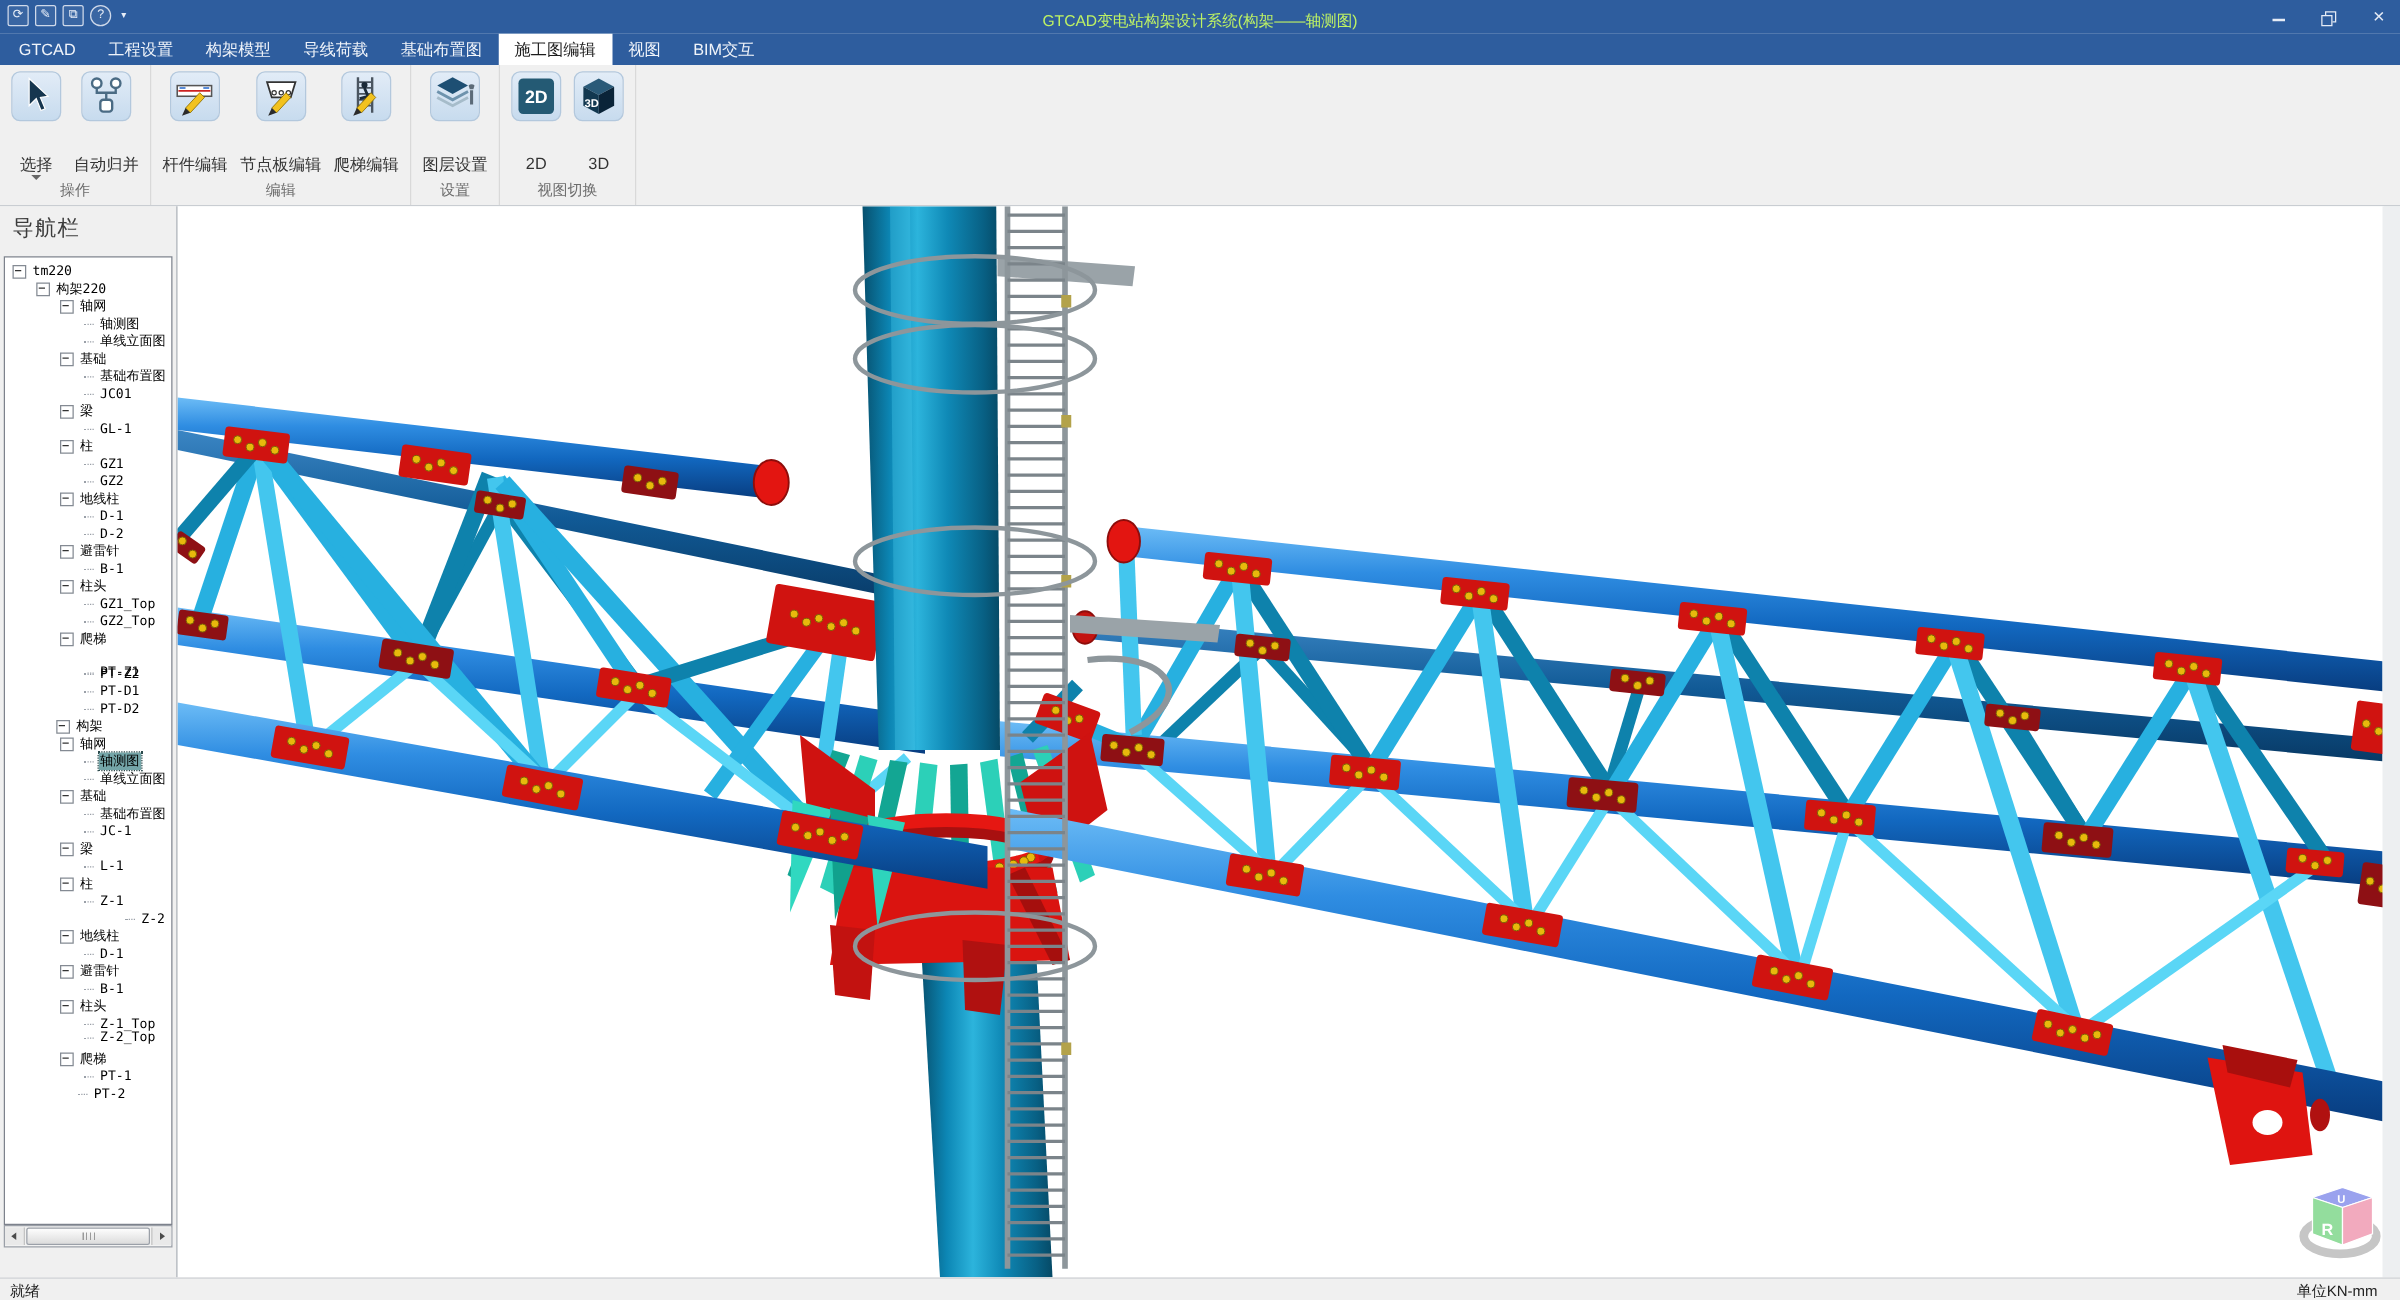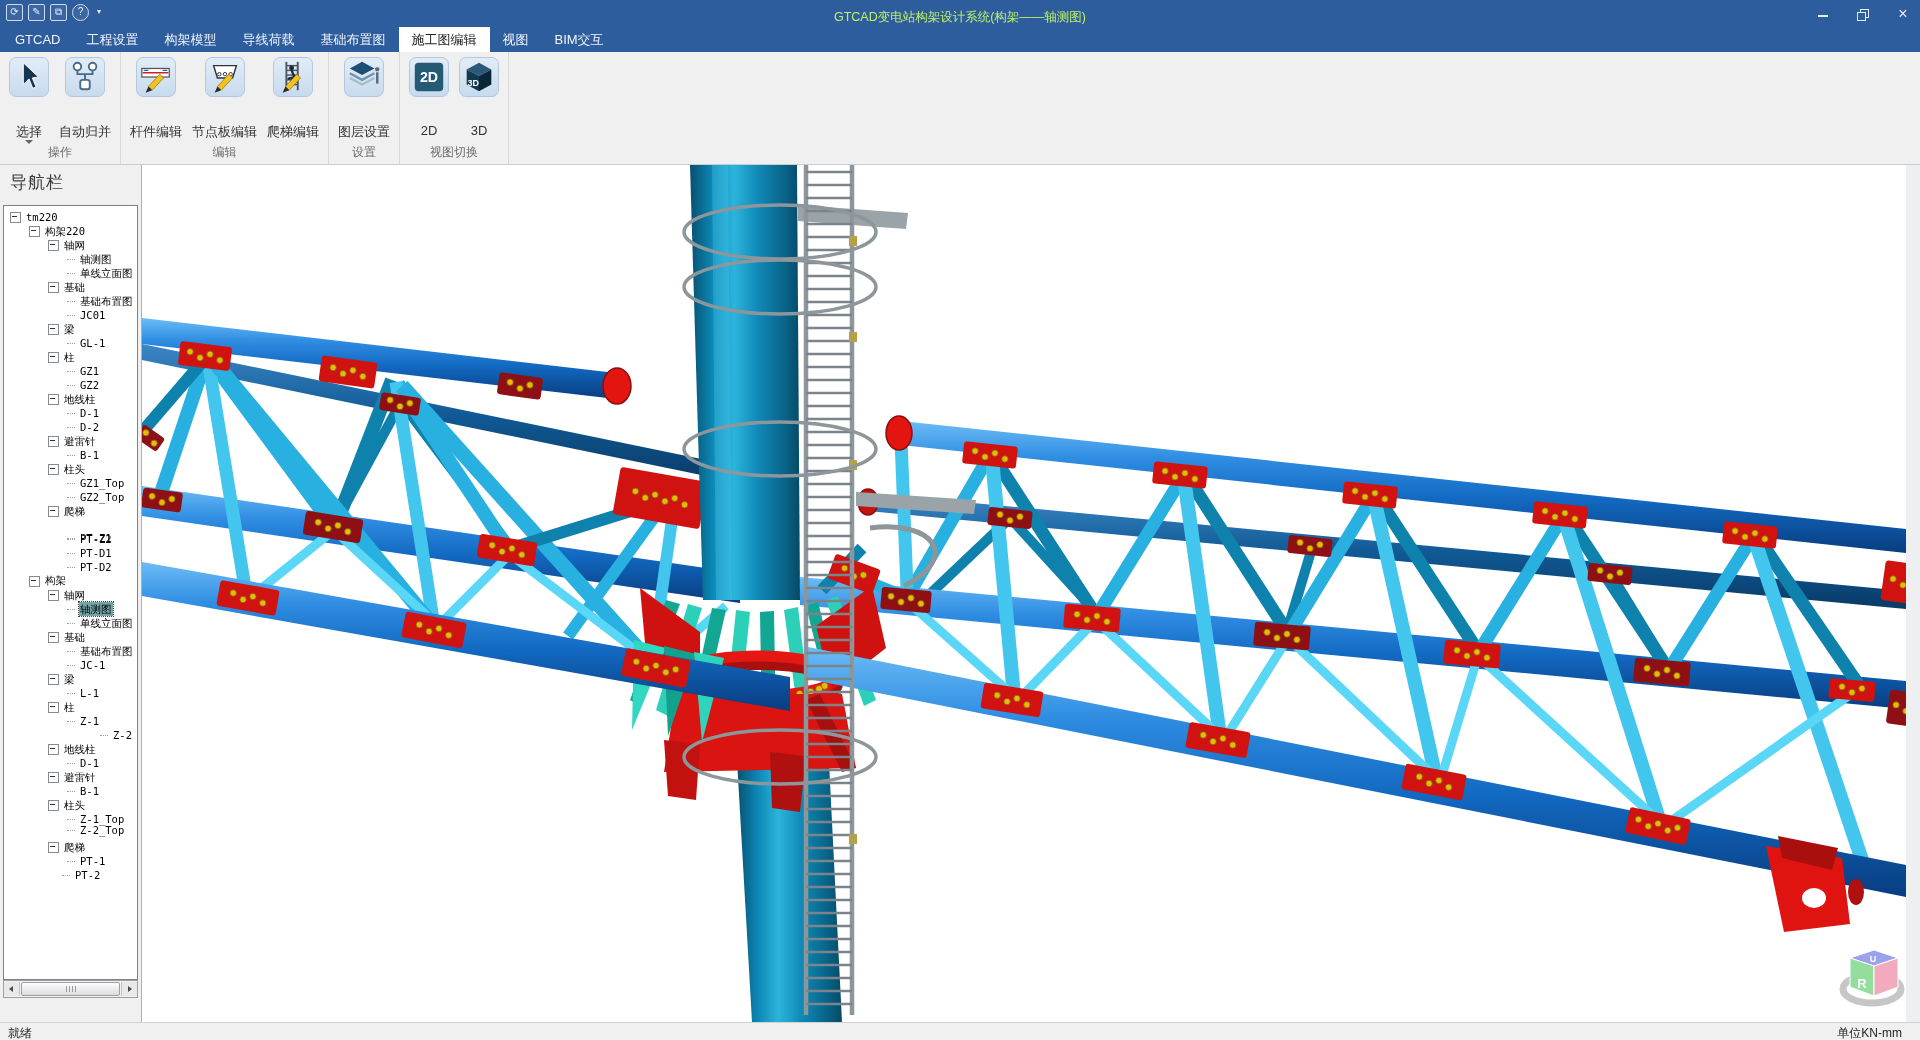--- a/index.html
+++ b/index.html
@@ -333,21 +333,21 @@
         <span class="tlabel">PT-Z2</span>
       </div>
       <div class="trow" style="top: 340px; padding-left: 63px;">
         <span class="tstub"></span>
         <span class="tlabel">PT-D1</span>
       </div>
       <div class="trow" style="top: 354px; padding-left: 63px;">
         <span class="tstub"></span>
         <span class="tlabel">PT-D2</span>
       </div>
-      <div class="trow" style="top: 368px; padding-left: 25px; font-family: Liberation Mono, monospace;">
+      <div class="trow" style="top: 368px; padding-left: 41px;">
         <span class="texp"></span>
         <span class="tlabel">构架</span>
       </div>
       <div class="trow" style="top: 382px; padding-left: 44px;">
         <span class="texp"></span>
         <span class="tlabel">轴网</span>
       </div>
       <div class="trow sel" style="top: 396px; padding-left: 63px;">
         <span class="tstub"></span>
         <span class="tlabel">轴测图</span>

